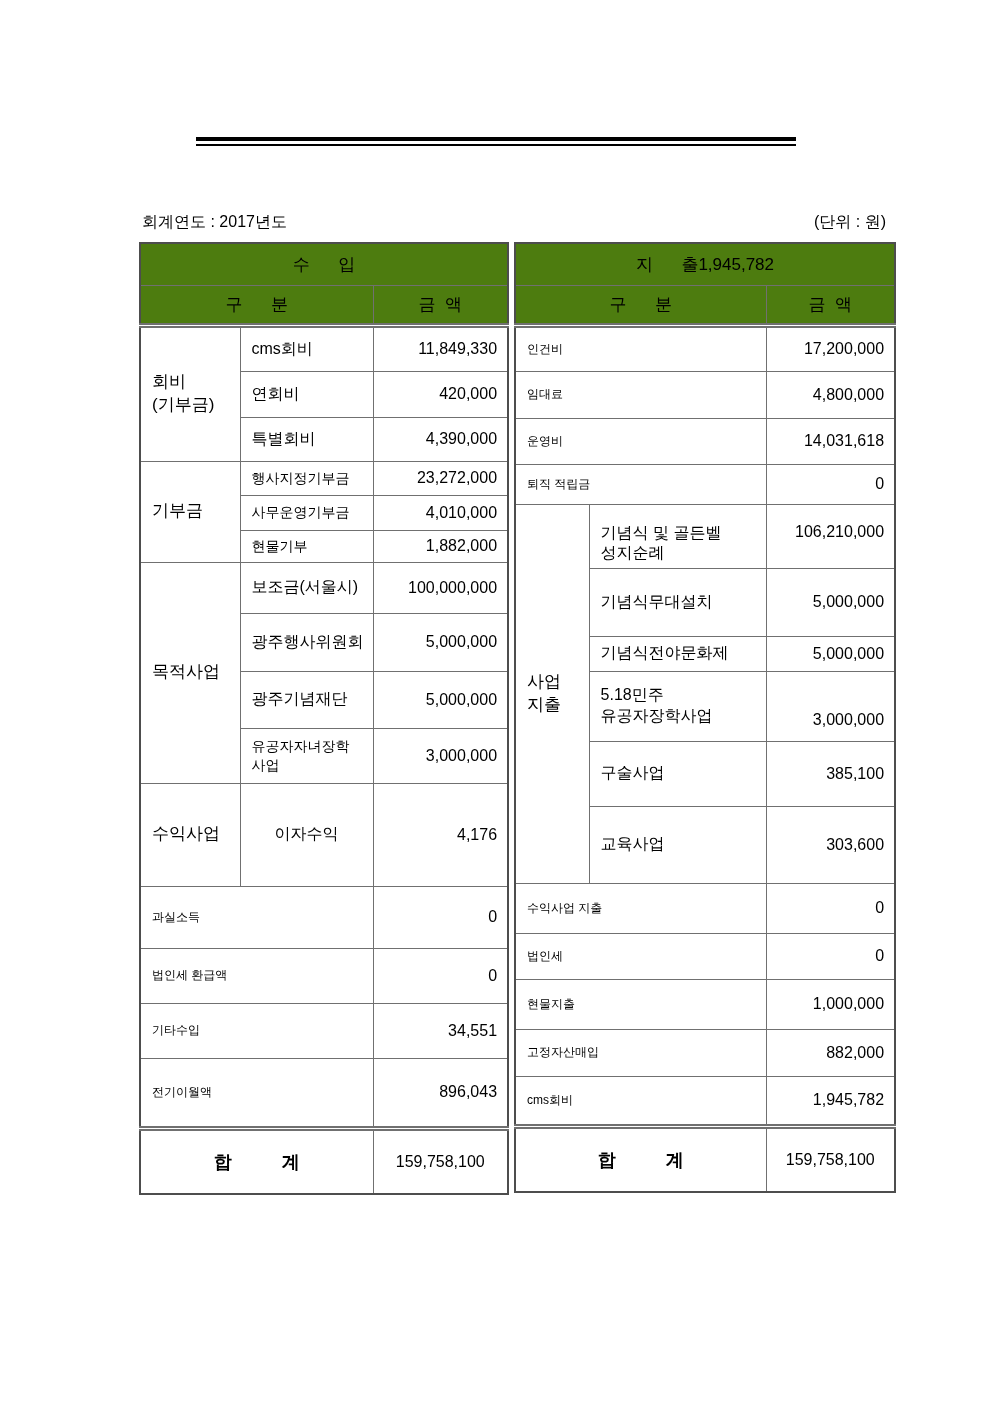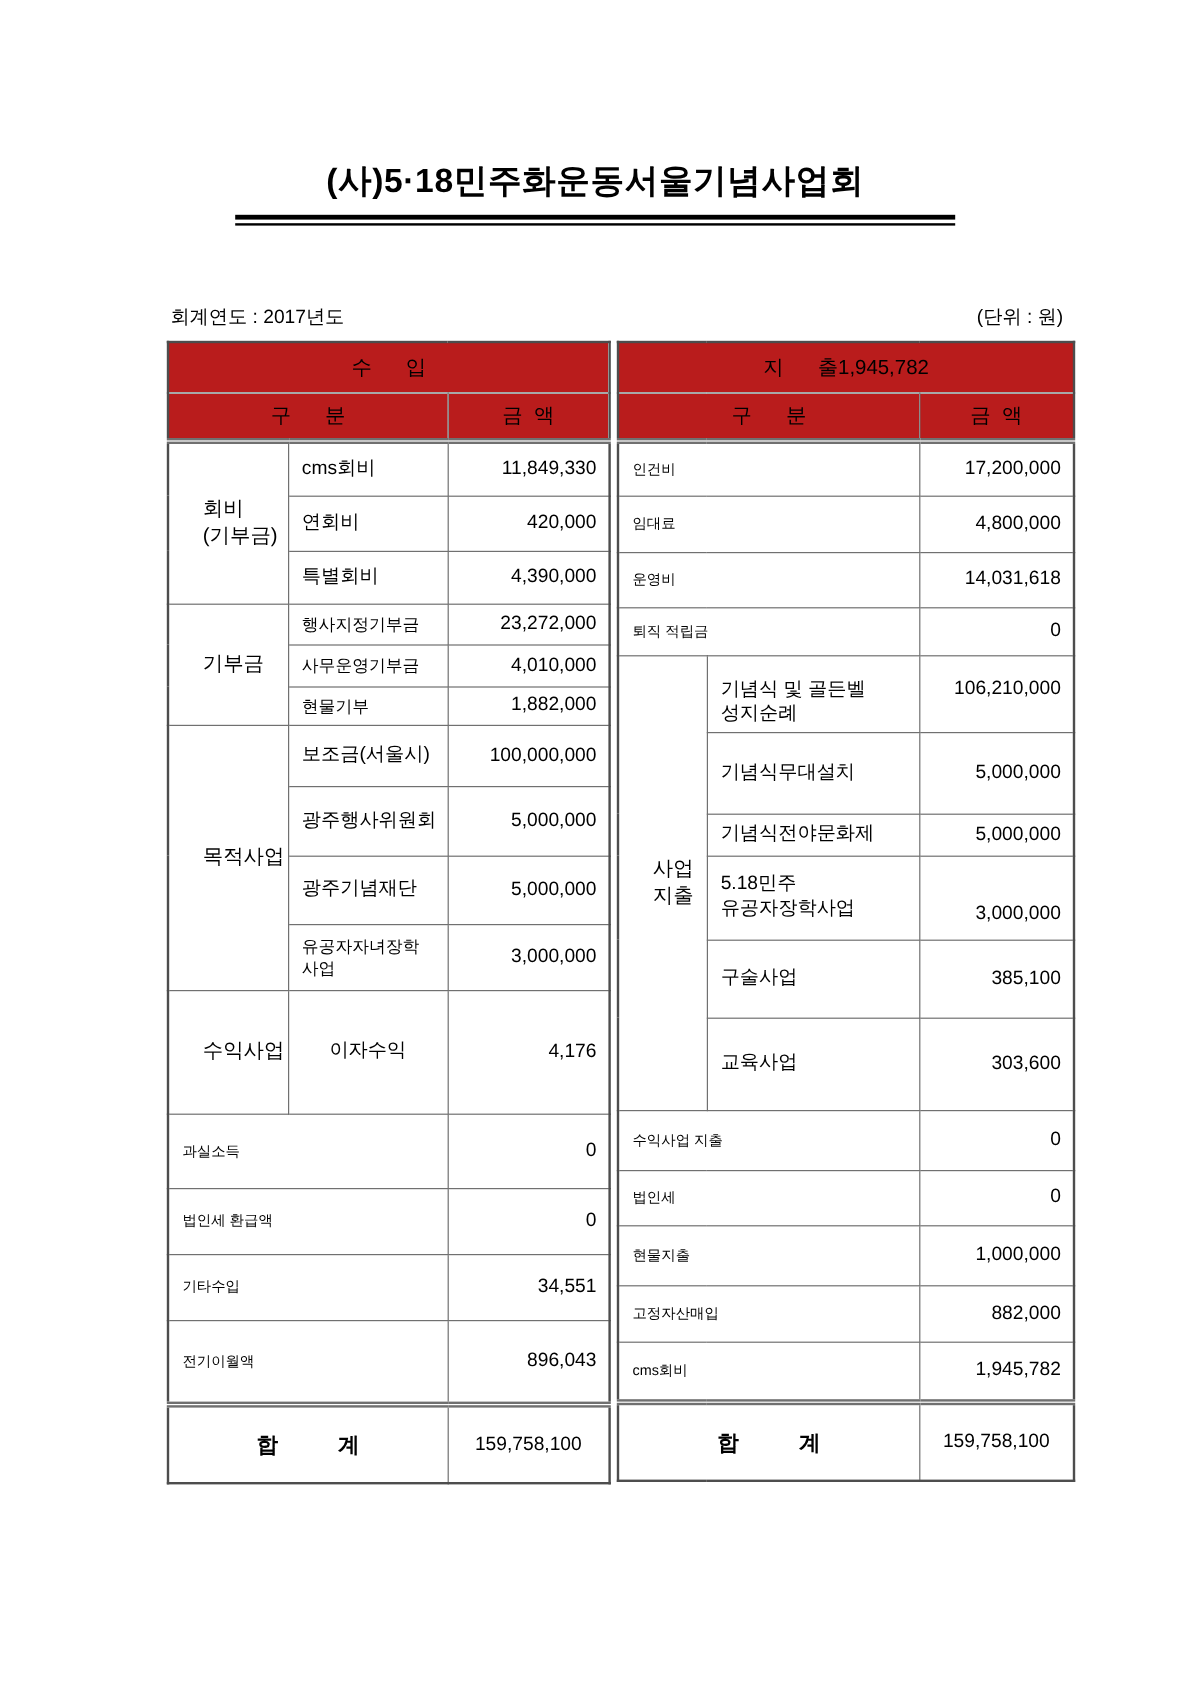--- a/index.html
+++ b/index.html
@@ -23,42 +23,41 @@
 
   
   .tables { display:flex; gap:5px; margin-left:139px; align-items:flex-start; }
   table { border-collapse:collapse; table-layout:fixed; border:2px solid #4d4d4d; }
   .tbl-income  { width:368px; }
   .tbl-expense { width:380px; }
   th, td {
     border:1px solid #707070; white-space:pre-wrap; overflow:hidden;
     vertical-align:middle; padding:0; font-weight:normal;
   }
-  th { background:#b91c1c; font-size:17px; text-align:center; }
+  th { background:#4d7c0f; font-size:17px; text-align:center; }
   tr.body-first > td { border-top:5px double #707070; }
   tr.total-row  > td { border-top:5px double #707070; }
 
-  td.group  { font-size:17px; padding-left:28px; line-height:1.35; }
+  td.group  { font-size:17px; padding-left:11px; line-height:1.35; }
   td.item   { font-size:16px; padding-left:11px; line-height:1.3; }
   td.item.sm{ font-size:14px; }
   td.single { font-size:12px; padding-left:11px; }
   td.amt    { font-size:16px; text-align:right; padding-right:10px; }
   td.ctr    { text-align:center; padding-left:0; }
   td.vtop   { vertical-align:top; padding-top:18px; }
   td.vbot   { vertical-align:bottom; padding-bottom:12px; }
   td.total-label { text-align:center; font-weight:bold; font-size:18px; }
   td.total-amt   { text-align:center; font-size:16px; }
 </style>
 </head>
 <body>
 
 <div class="page">
 
   <div class="title-block">
-    <div class="title-line">(사)5·18민주화운동서울기념사업회</div>
     <div class="rule-thick"></div>
     <div class="rule-thin"></div>
   </div>
 
   <div class="meta-row">
     <span>회계연도 : 2017년도</span>
     <span>(단위 : 원)</span>
   </div>
 
   <div class="tables">

